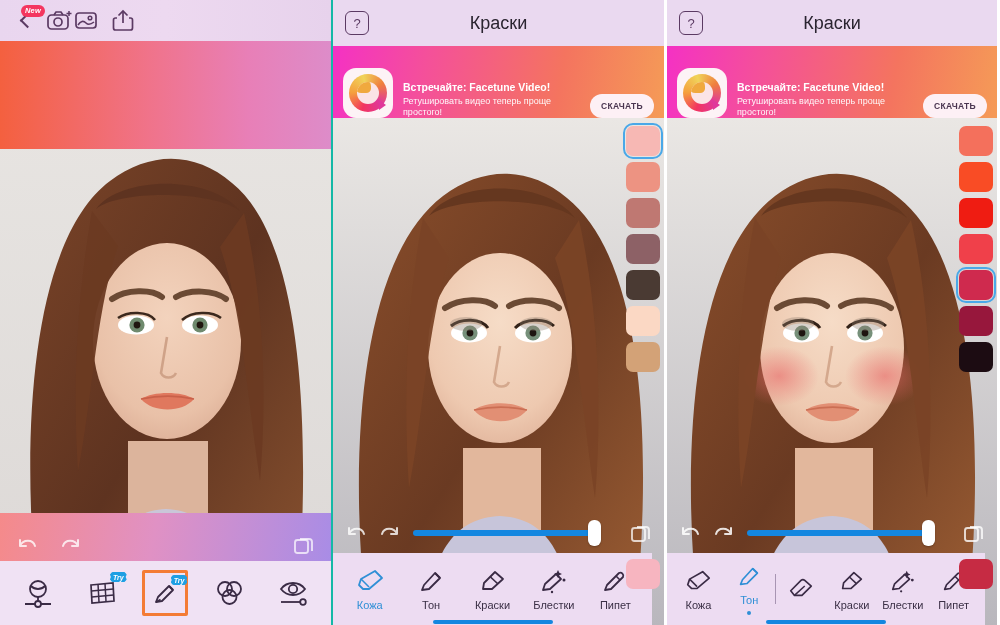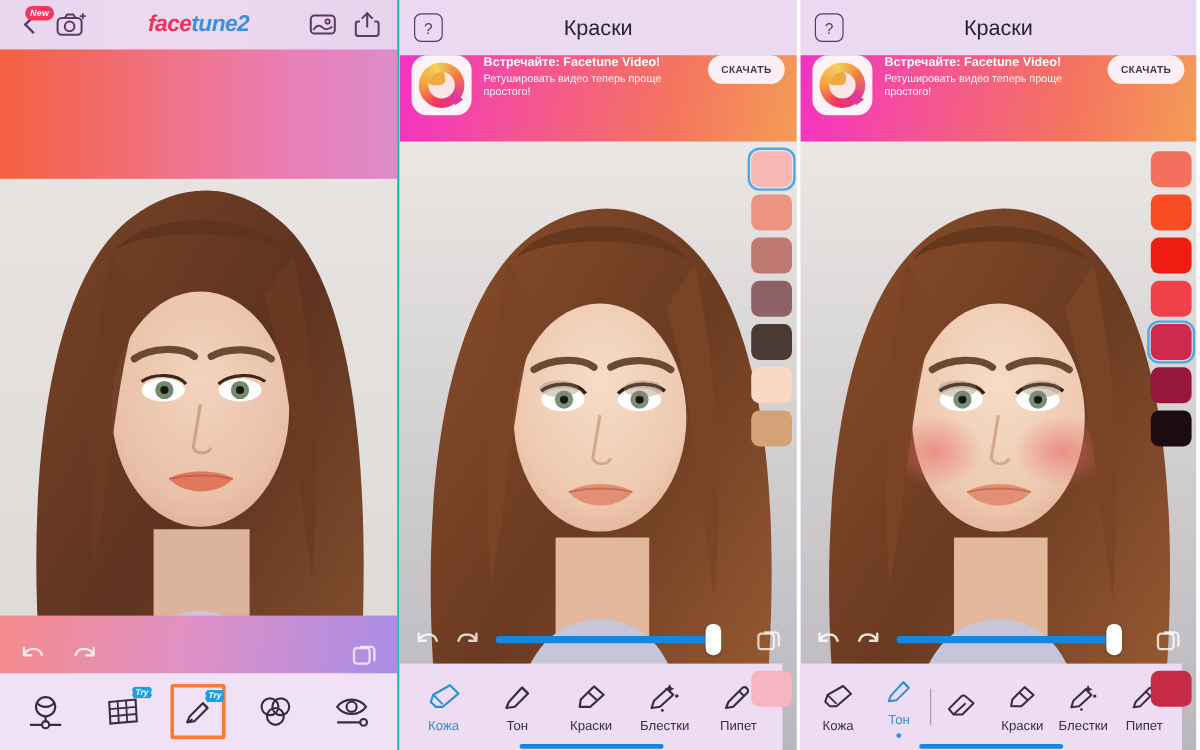--- a/index.html
+++ b/index.html
@@ -89,21 +89,21 @@
   }
   .kr-title {
     position: absolute; left: 0; right: 0; text-align: center;
     font-size: 18px; color: #2a2430; pointer-events: none;
   }
 
   
   .promo {
     position: relative; height: 72px; width: 100%;
     background: linear-gradient(100deg,#f431c4 0%,#f4509a 28%,#f4745f 68%,#f59b57 100%);
-    display: flex; align-items: flex-start; padding: 0 10px; gap: 10px;
+    display: flex; align-items: flex-end; padding: 0 10px; gap: 10px;
   }
   .promo-icon {
     width: 50px; height: 50px; border-radius: 13px; background: #fdf3f6;
     display: flex; align-items: center; justify-content: center; flex: none;
   }
   .promo-ring {
     width: 38px; height: 38px; border-radius: 50%;
     background: conic-gradient(from 200deg,#f2355f,#f5a03e,#f0d35a,#ef7f3e,#e0389b,#f2355f);
     display: flex; align-items: center; justify-content: center;
     position: relative;
@@ -184,23 +184,20 @@
         <div class="chev"></div>
         <span class="new-badge">New</span>
       </div>
       <div class="cam-icon">
         <svg width="28" height="24" viewBox="0 0 28 24">
           <rect x="2" y="6" width="20" height="14" rx="3.5" fill="none" stroke="#5b3a63" stroke-width="1.7"></rect>
           <path d="M8 6 L10 3 L15 3 L17 6" fill="none" stroke="#5b3a63" stroke-width="1.7"></path>
           <circle cx="12" cy="13" r="4" fill="none" stroke="#5b3a63" stroke-width="1.7"></circle>
           <path d="M23 2 v5 M20.5 4.5 h5" stroke="#5b3a63" stroke-width="1.5"></path>
         </svg>
-      </div>
-      <div class="logo">
-        <span class="a">face</span><span class="b">tune2</span>
       </div>
       <div class="hdr-right">
         <div>
           <svg width="24" height="21" viewBox="0 0 24 21">
             <rect x="2" y="3" width="20" height="15" rx="3" fill="none" stroke="#5b3a63" stroke-width="1.7"></rect>
             <circle cx="16" cy="8" r="1.8" fill="none" stroke="#5b3a63" stroke-width="1.5"></circle>
             <path d="M4 15 Q8 9 12 13 Q15 16 20 12" fill="none" stroke="#5b3a63" stroke-width="1.6"></path>
           </svg>
         </div>
         <div>

